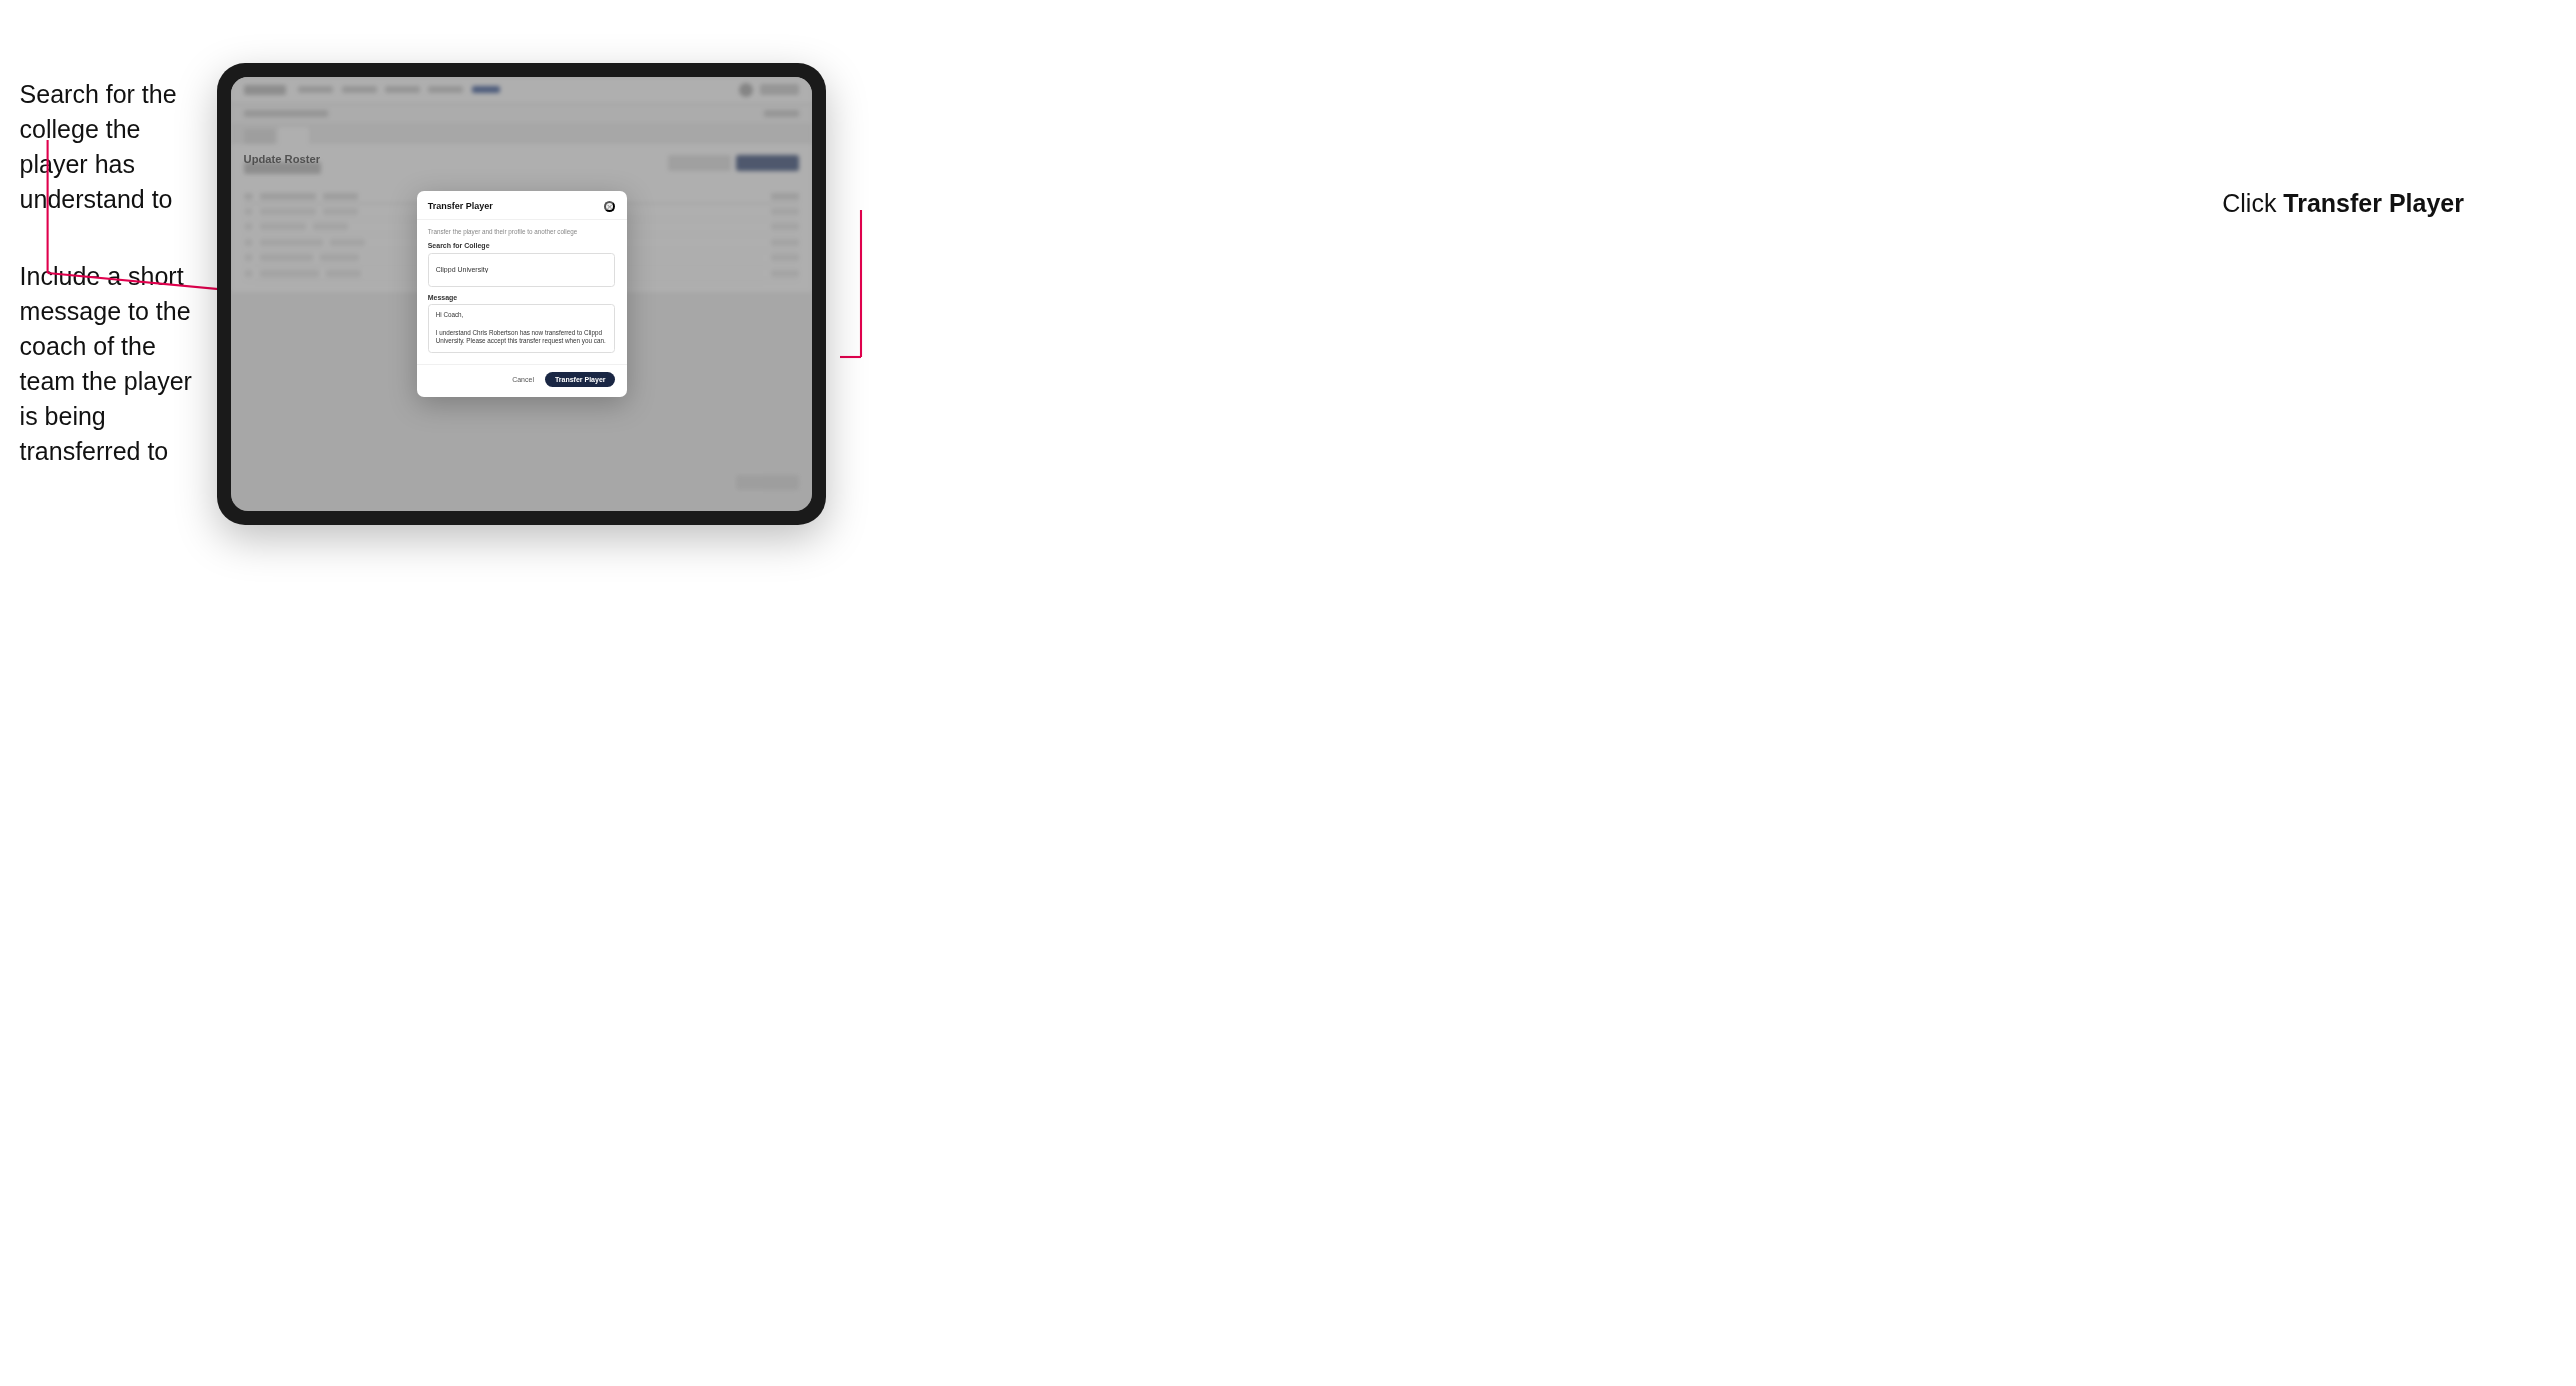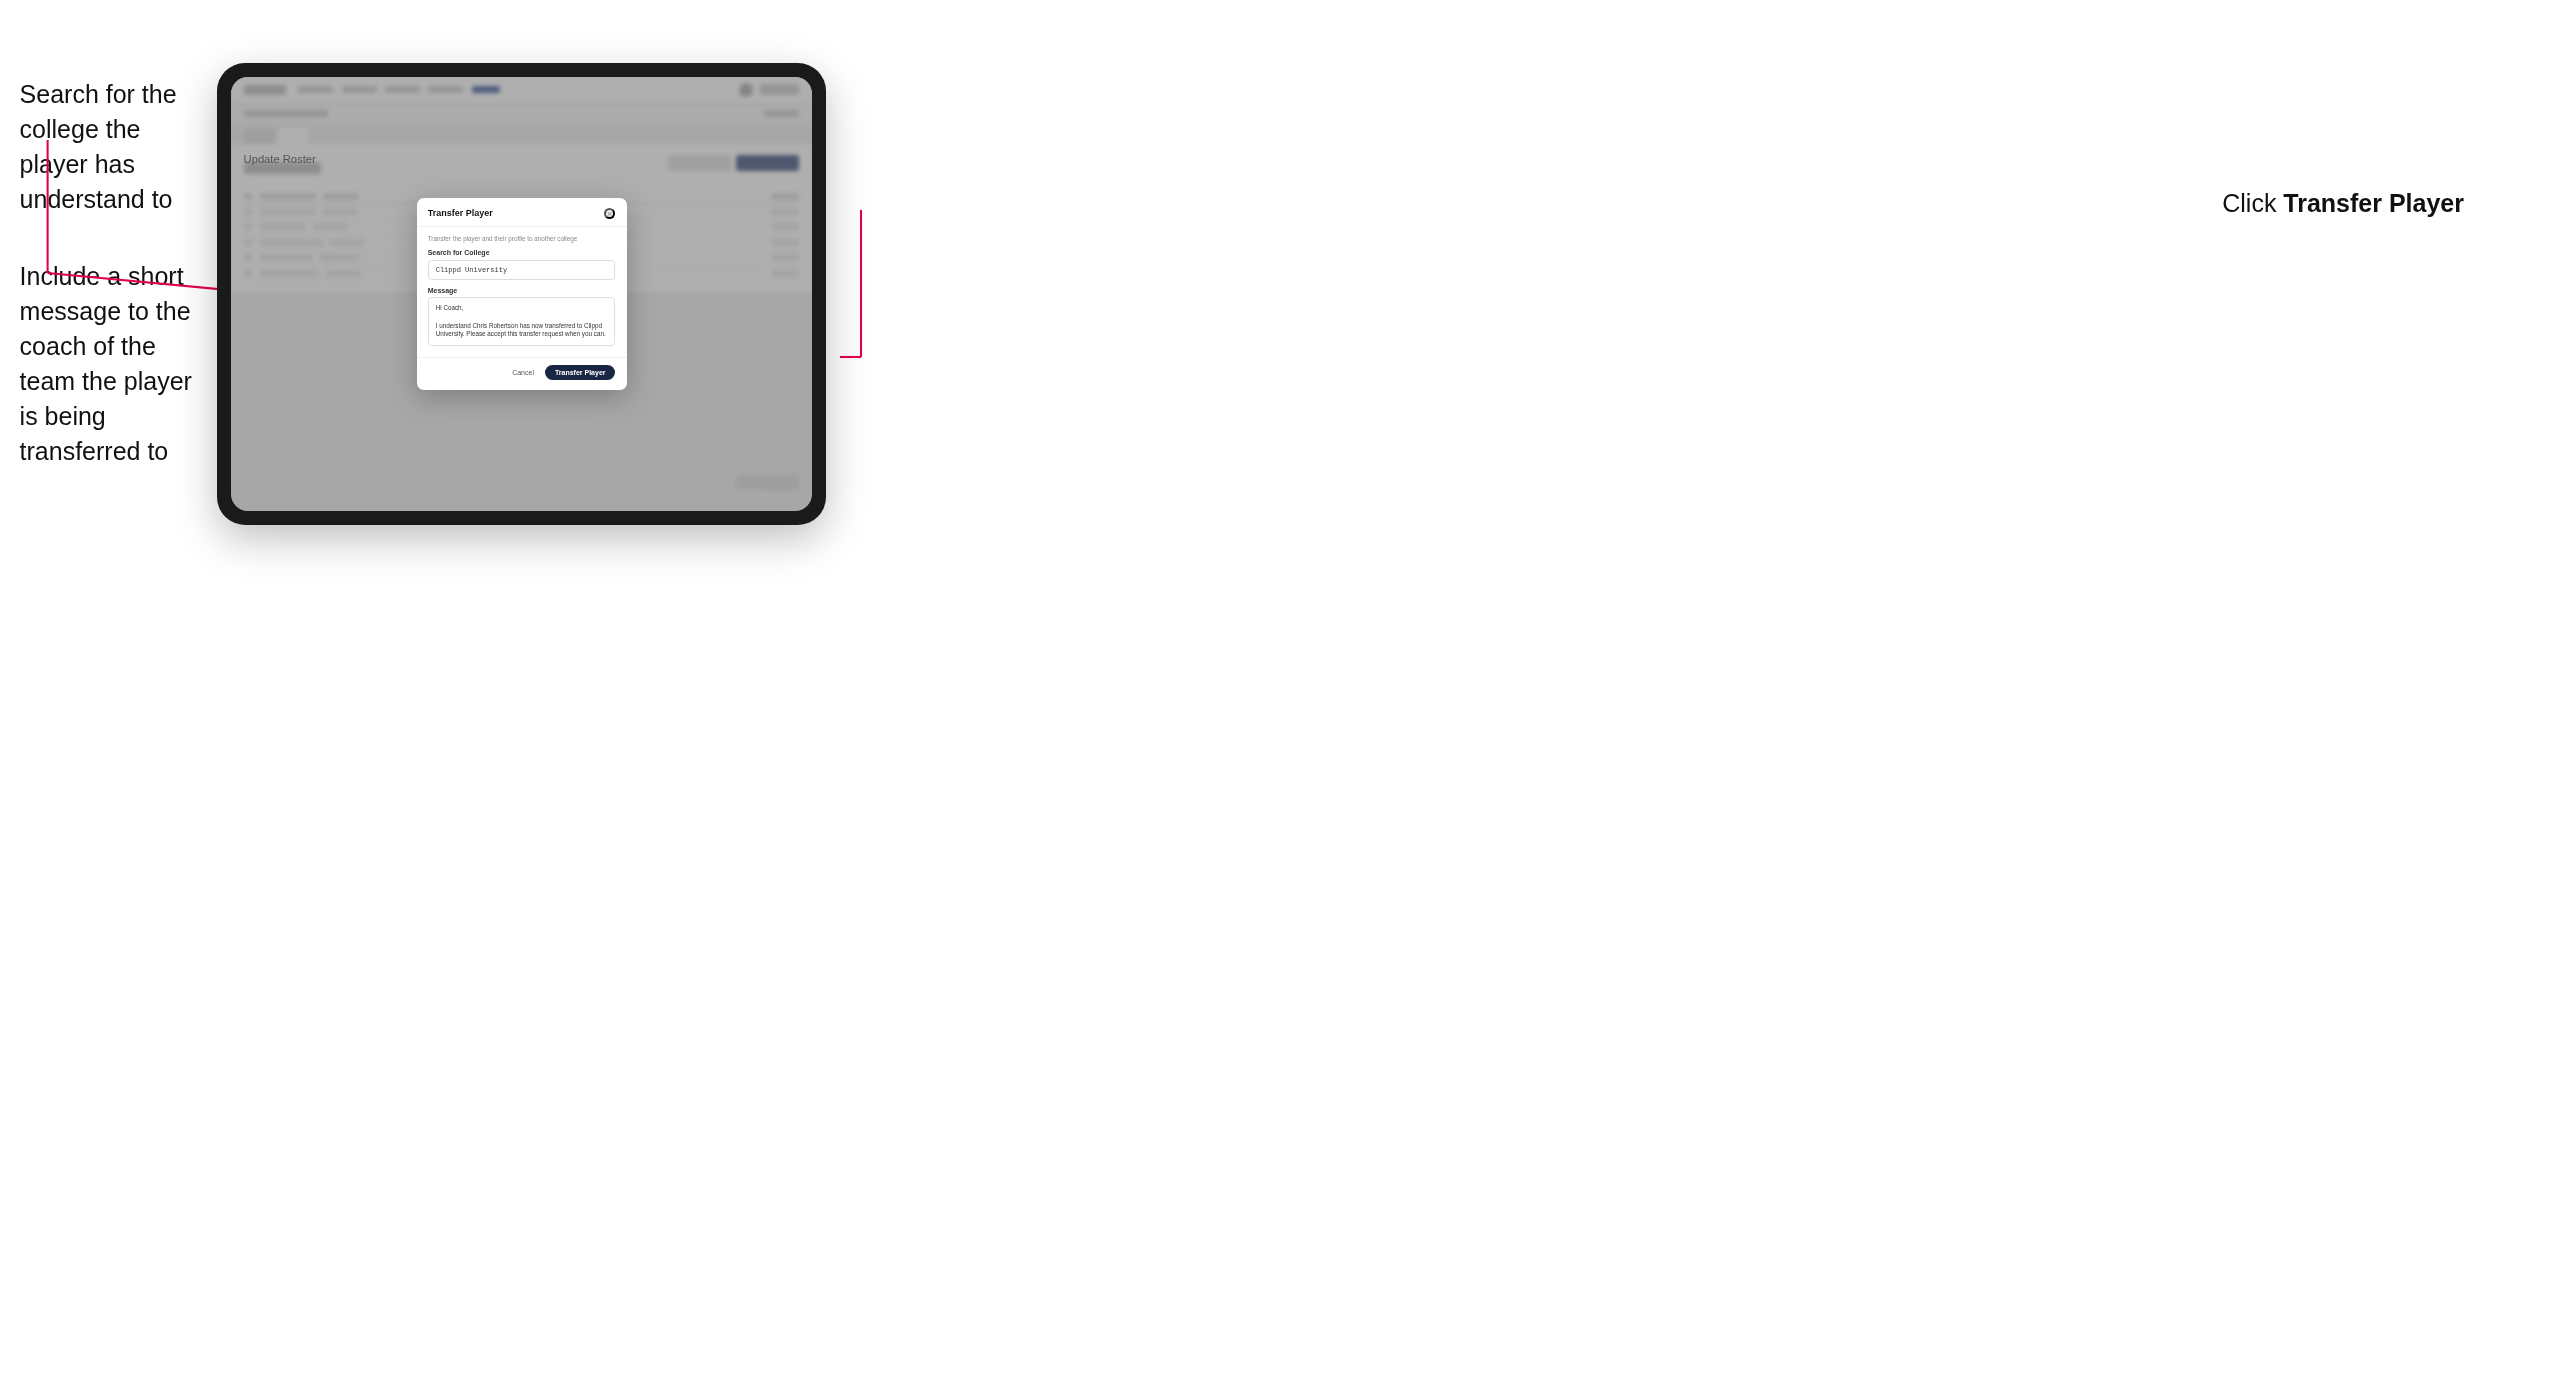--- a/index.html
+++ b/index.html
@@ -283,26 +283,25 @@
       font-weight: 600;
       color: #333;
       margin-bottom: 3.5px;
     }
 
     .modal-input {
       width: 100%;
       height: 19.6px;
       border: 0.7px solid #ddd;
       border-radius: 3.5px;
-      padding: 9px 7px;
+      padding: 16px 7px;
       font-size: 7px;
       color: #333;
       margin-bottom: 7px;
       background: #fff;
-      font-family: Liberation Mono, monospace;
     }
 
     .modal-textarea {
       width: 100%;
       height: 49px;
       border: 0.7px solid #ddd;
       border-radius: 3.5px;
       padding: 5.6px 7px;
       font-size: 6.3px;
       color: #333;
@@ -353,21 +352,21 @@
       background: #ddd;
       border-radius: 2.8px;
     }
 
     
     .update-roster-title {
       position: absolute;
       left: 12.6px;
       top: 76px;
       font-size: 11.2px;
-      font-weight: 400;
+      font-weight: 700;
       color: #555;
       opacity: 0.8;
     }
   </style>
 </head>
 <body>
 
 <div class="annotation-left">
   <p>Search for the college the player has understand to</p>
   <p>Include a short message to the coach of the team the player is being transferred to</p>

